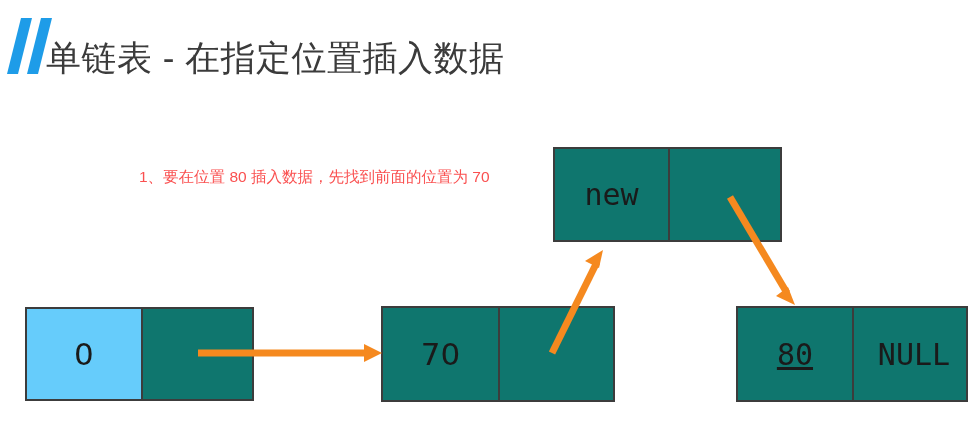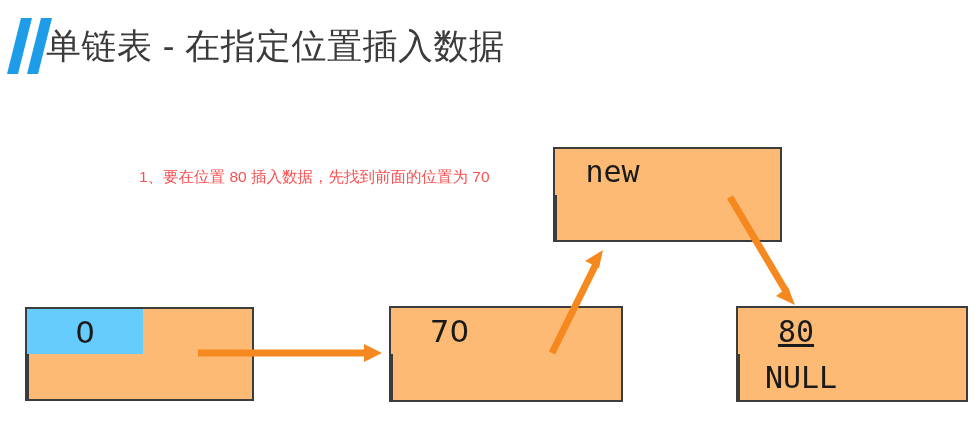--- a/index.html
+++ b/index.html
@@ -38,21 +38,21 @@
     height: 56px;
     background: #1e9ce8;
     transform: skewX(-14deg);
   }
   #title-bars .bar.b1 { left: 6px; }
   #title-bars .bar.b2 { left: 26px; }
 
   #page-title {
     position: absolute;
     left: 46px;
-    top: 20px;
+    top: 32px;
     font-size: 35px;
     line-height: 52px;
     color: #3b3b3b;
     font-weight: 400;
     letter-spacing: 0.5px;
     white-space: nowrap;
   }
 
   
   #annotations {
@@ -64,23 +64,22 @@
     line-height: 24px;
     white-space: nowrap;
   }
   #annotations .ann-line { display: block; }
 
   
   .node {
     position: absolute;
     box-sizing: border-box;
     border: 2px solid #3c3c3c;
-    background: #fdba74;
+    background: #0f766e;
     display: flex;
-    flex-direction: column;
   }
   .cell {
     box-sizing: border-box;
     display: flex;
     align-items: center;
     justify-content: center;
     font-family: "DejaVu Sans Mono", "Liberation Mono", monospace;
     font-size: 30px;
     color: #1a1a1a;
     overflow: hidden;
@@ -90,21 +89,21 @@
   .cell.value-font {
     font-family: "DejaVu Sans", "Liberation Sans", sans-serif;
     font-size: 31px;
   }
 
   
   #node-head  { left: 25px;  top: 307px; width: 229px; height: 94px; }
   #node-head  .c-data { width: 116px; height: 100%; }
   #node-head  .c-next { width: 113px; height: 100%; }
 
-  #node-70    { left: 389px; top: 306px; width: 234px; height: 96px; }
+  #node-70    { left: 381px; top: 306px; width: 234px; height: 96px; }
   #node-70    .c-data { width: 117px; height: 100%; }
   #node-70    .c-next { width: 117px; height: 100%; }
 
   #node-80    { left: 736px; top: 306px; width: 232px; height: 96px; }
   #node-80    .c-data { width: 116px; height: 100%; text-decoration: underline; }
   #node-80    .c-next { width: 116px; height: 100%; padding-left: 8px; }
 
   #node-new   { left: 553px; top: 147px; width: 229px; height: 95px; }
   #node-new   .c-data { width: 115px; height: 100%; }
   #node-new   .c-next { width: 114px; height: 100%; }

